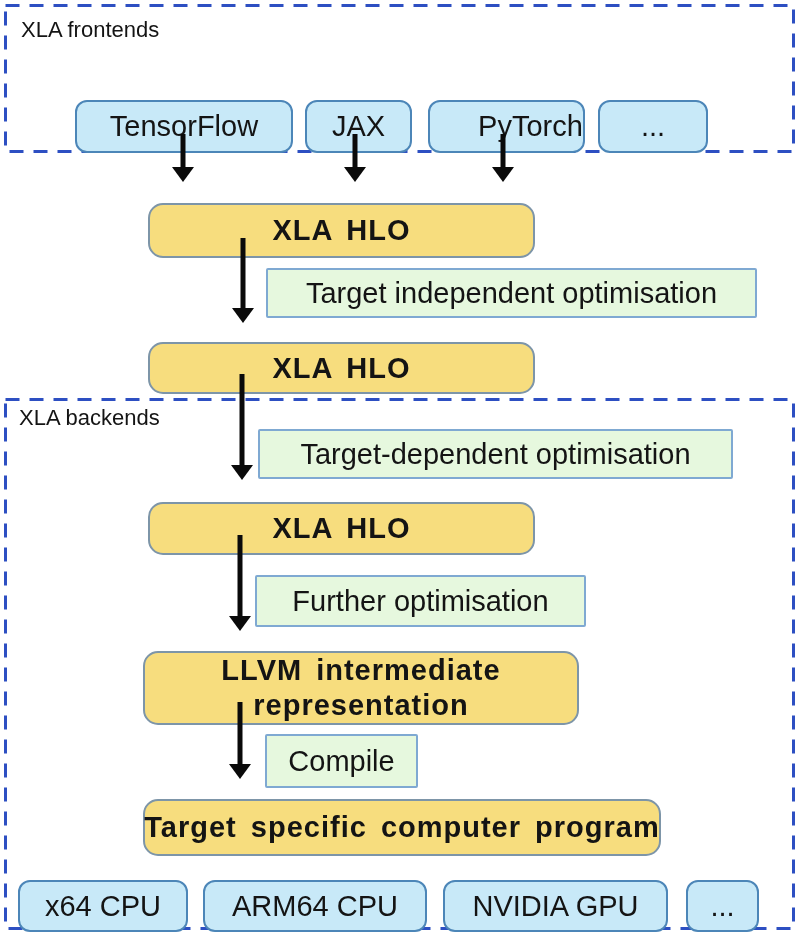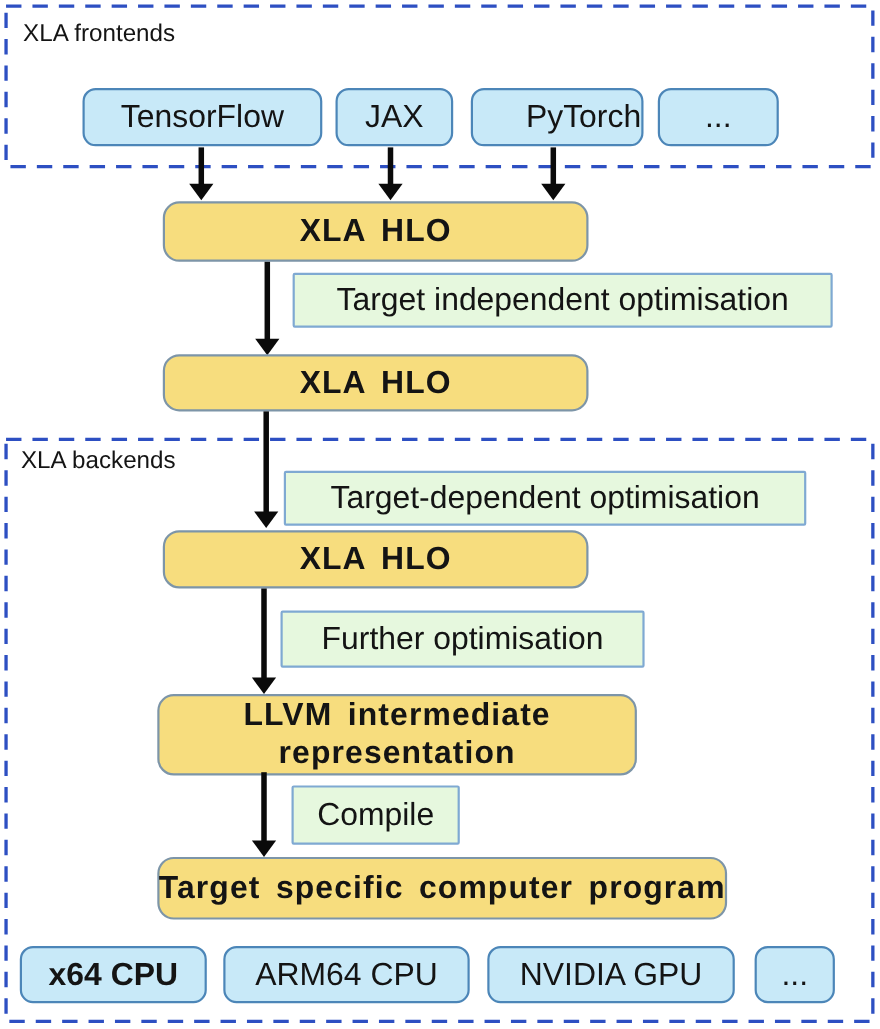--- a/index.html
+++ b/index.html
@@ -30,20 +30,21 @@
   .box{
     position:absolute;
     box-sizing:border-box;
     display:flex;
     align-items:center;
     justify-content:center;
     text-align:center;
     font-size:29px;
     color:var(--text);
     white-space:nowrap;
+    margin-top:20px;
   }
   .blue{
     background:var(--blue-fill);
     border:2px solid var(--blue-border);
     border-radius:12px;
   }
   .yellow{
     background:var(--yellow-fill);
     border:2px solid var(--yellow-border);
     border-radius:15px;
@@ -60,29 +61,29 @@
   
   .b-tensorflow{left:75px;top:80px;width:218px;height:53px;}
   .b-jax{left:305px;top:80px;width:107px;height:53px;}
   .b-pytorch{left:428px;top:80px;width:157px;height:53px;padding-left:48px;}
   .b-dots-top{left:598px;top:80px;width:110px;height:53px;}
 
   
   .b-hlo1{left:148px;top:183px;width:387px;height:55px;}
   .b-step1{left:266px;top:248px;width:491px;height:50px;}
   .b-hlo2{left:148px;top:322px;width:387px;height:52px;}
-  .b-step2{left:258px;top:428px;width:475px;height:50px;}
+  .b-step2{left:258px;top:409px;width:475px;height:50px;}
   .b-hlo3{left:148px;top:482px;width:387px;height:53px;}
   .b-step3{left:255px;top:555px;width:331px;height:52px;}
   .b-llvm{left:143px;top:631px;width:436px;height:74px;white-space:normal;line-height:35px;padding:0 20px;}
   .b-compile{left:265px;top:714px;width:153px;height:54px;}
   .b-output{left:143px;top:779px;width:518px;height:57px;}
 
   
-  .b-x64{left:18px;top:860px;width:170px;height:52px;font-weight:bold;}
+  .b-x64{left:18px;top:860px;width:170px;height:52px;}
   .b-arm64{left:203px;top:860px;width:224px;height:52px;}
   .b-nvidia{left:443px;top:860px;width:225px;height:52px;}
   .b-dots-bottom{left:686px;top:860px;width:73px;height:52px;}
 
   
   .arrow{position:absolute;width:22px;}
   .arrow .shaft{
     position:absolute;left:50%;top:0;transform:translateX(-50%);
     width:5px;background:var(--arrow);
   }

